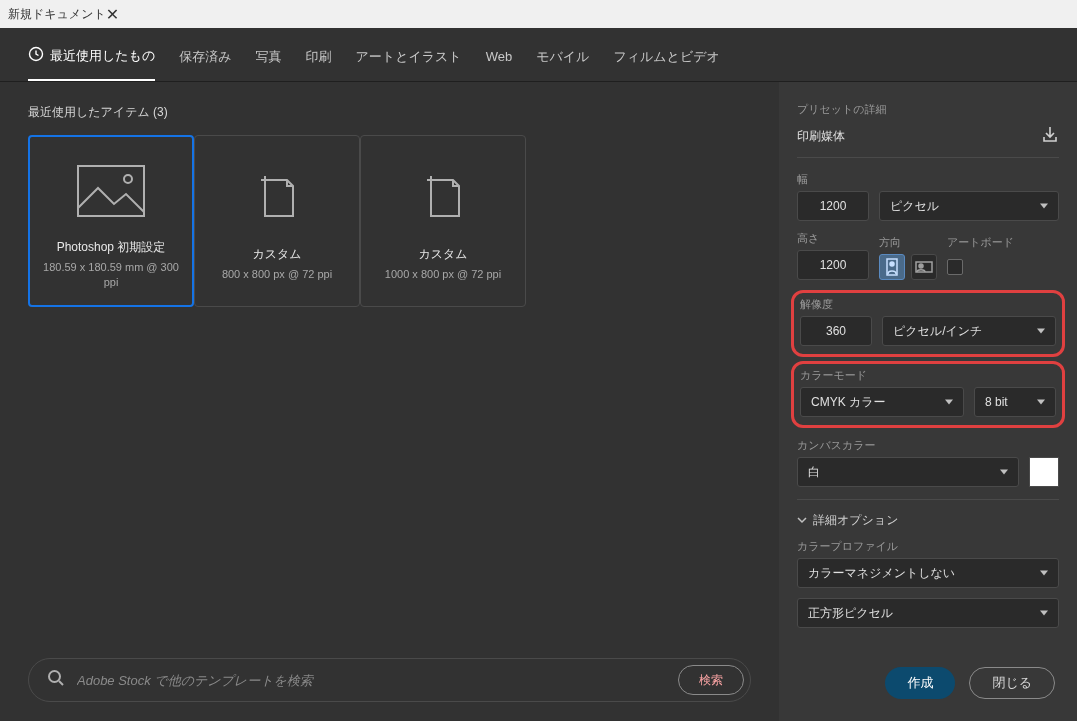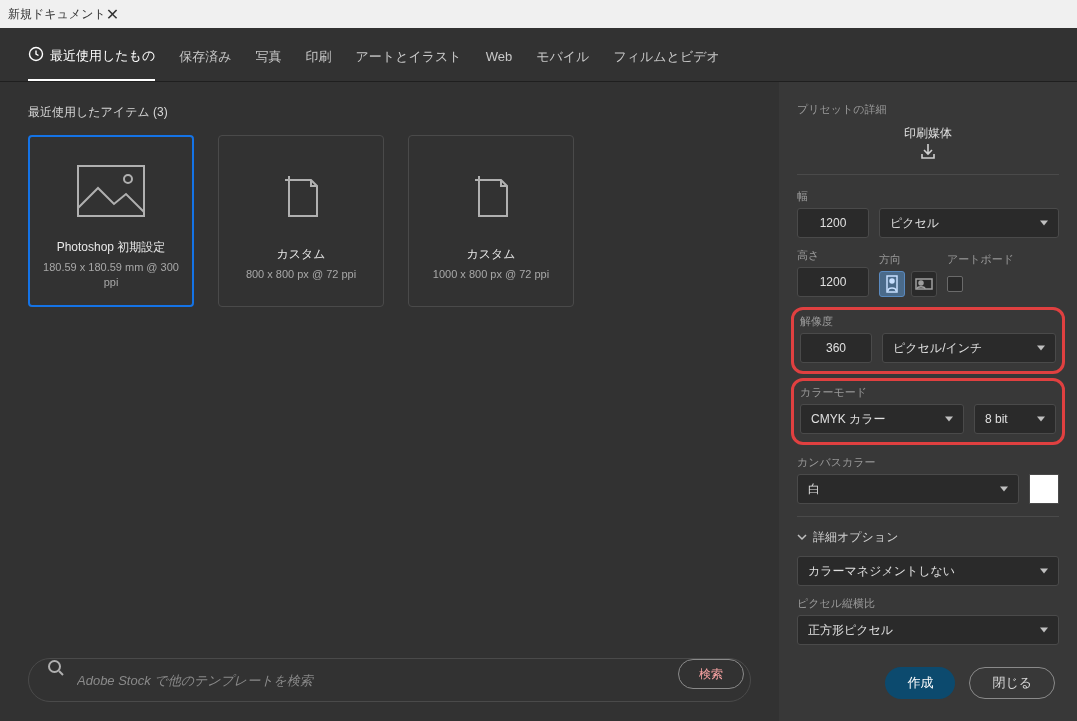--- a/index.html
+++ b/index.html
@@ -12,34 +12,34 @@
 .tab { font-size: 13px; color: #c8c8c8; padding-bottom: 14px; cursor: pointer; display: flex; align-items: center; gap: 6px; }
 .tab.active { color: #fff; border-bottom: 2px solid #fff; justify-content: space-between; }
 .tab.active .clock-icon svg { stroke: #fff; }
 
 .main { display: flex; height: calc(721px - 28px - 49px); }
 .left { flex: 1; padding: 22px 28px; display: flex; flex-direction: column; position: relative; }
 .right { width: 298px; background: #383838; padding: 20px 18px; overflow-y: auto; }
 
 .section-label { font-size: 12px; color: #d8d8d8; margin-bottom: 14px; }
 
-.presets { display: flex; gap: 24px; }
+.presets { display: flex; }
 .preset { width: 166px; height: 172px; border: 1px solid #4a4a4a; border-radius: 4px; display: flex; flex-direction: column; align-items: center; justify-content: center; cursor: pointer; text-align: center; padding: 8px; }
 .preset.selected { border: 2px solid #1473e6; }
 .preset .icon-area { height: 76px; display: flex; align-items: center; justify-content: center; margin-bottom: 10px; }
 .preset .title { font-size: 12px; color: #e8e8e8; margin-bottom: 4px; }
 .preset .dims { font-size: 11px; color: #a8a8a8; line-height: 1.3; }
 
-.search-row { position: absolute; bottom: 24px; left: 28px; right: 28px; display: flex; border: 1px solid #4a4a4a; border-radius: 22px; height: 44px; padding: 0 6px 0 18px; gap: 12px; }
+.search-row { position: absolute; bottom: 24px; left: 28px; right: 28px; display: flex; align-items: center; border: 1px solid #4a4a4a; border-radius: 22px; height: 44px; padding: 0 6px 0 18px; gap: 12px; }
 .search-row input { flex: 1; background: transparent; border: none; outline: none; color: #d8d8d8; font-size: 13px; font-style: italic; }
 .search-row input::placeholder { color: #8a8a8a; font-style: italic; }
 .search-btn { border: 1px solid #8a8a8a; background: transparent; color: #fca5a5; border-radius: 16px; height: 30px; padding: 0 20px; font-size: 12px; cursor: pointer; }
 
 .subhead { font-size: 11px; color: #9a9a9a; margin-bottom: 8px; }
-.preset-name-row { display: flex; align-items: center; justify-content: space-between; border-bottom: 1px solid #4a4a4a; padding-bottom: 10px; margin-bottom: 14px; flex-direction: column; }
+.preset-name-row { display: flex; align-items: center; justify-content: space-between; border-bottom: 1px solid #4a4a4a; padding-bottom: 10px; margin-bottom: 14px; }
 .preset-name { font-size: 12px; color: #e0e0e0; }
 
 .field-label { font-size: 11px; color: #9a9a9a; margin-bottom: 4px; }
 .row { display: flex; gap: 10px; margin-bottom: 10px; align-items: flex-end; }
 .num-input { background: #2a2a2a; border: 1px solid #4a4a4a; color: #e0e0e0; height: 30px; width: 72px; text-align: center; font-size: 12px; border-radius: 3px; }
 .select { background: #2a2a2a; border: 1px solid #4a4a4a; color: #e0e0e0; height: 30px; padding: 0 26px 0 10px; font-size: 12px; border-radius: 3px; position: relative; display: flex; align-items: center; cursor: pointer; }
 .select::after { content: ""; position: absolute; right: 10px; top: 50%; width: 0; height: 0; border-left: 4px solid transparent; border-right: 4px solid transparent; border-top: 5px solid #c0c0c0; transform: translateY(-50%); }
 .select.wide { flex: 1; }
 
 .orient-row { display: flex; gap: 6px; }
@@ -232,27 +232,27 @@
     </div>
 
     <div class="divider"></div>
     <div class="adv-row">
       <span><svg width="10" height="10" viewBox="0 0 10 10">
             <path d="M1 3 L5 7 L9 3" fill="none" stroke="#c0c0c0" stroke-width="1.5"></path>
           </svg></span>
       <span>詳細オプション</span>
     </div>
 
+    <div class="field-label">カラープロファイル</div>
     <div class="row">
         <div class="select wide">
           <span>カラーマネジメントしない</span>
         </div>
       </div>
 
-    <div class="field-label">ピクセル縦横比</div>
     <div class="row">
         <div class="select wide">
           <span>正方形ピクセル</span>
         </div>
       </div>
   </div>
 </div>
 
 <div class="footer-buttons">
   <button class="btn primary">作成</button>

